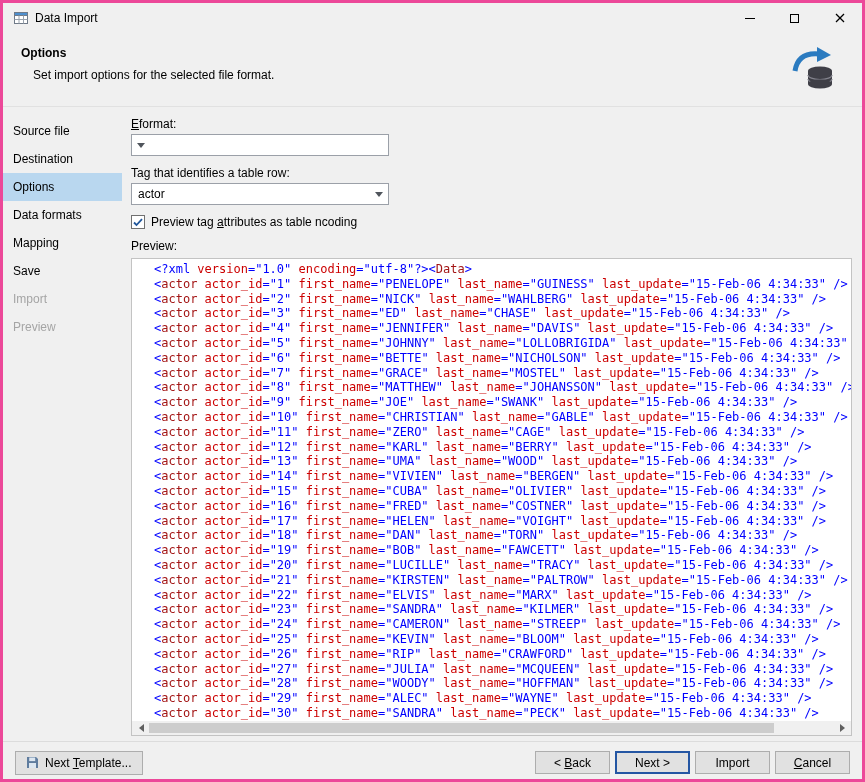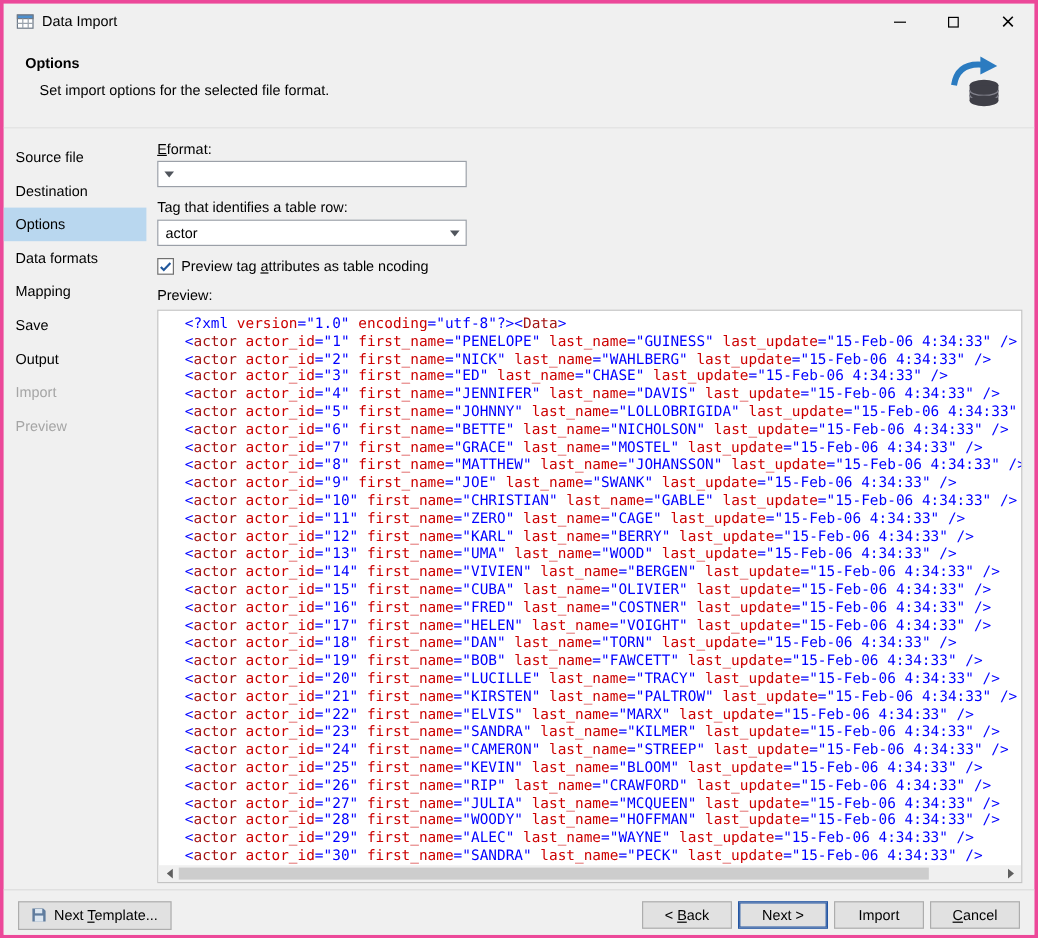--- a/index.html
+++ b/index.html
@@ -104,21 +104,20 @@
   </div>
 
   <div class="bodyrow">
     <div class="sidebar" id="sidebar">
         <div class="side-item normal">Source file</div>
         <div class="side-item normal">Destination</div>
         <div class="side-item selected">Options</div>
         <div class="side-item normal">Data formats</div>
         <div class="side-item normal">Mapping</div>
         <div class="side-item normal">Save</div>
-        <div class="side-item normal">Output</div>
         <div class="side-item disabled">Import</div>
         <div class="side-item disabled">Preview</div>
       </div>
 
     <div class="content">
       <label class="lbl"><span></span><span class="mn">E</span><span>format:</span></label>
       <div class="select">
         <span class="select-arrow">
             <span class="tri-down"></span>
           </span>

